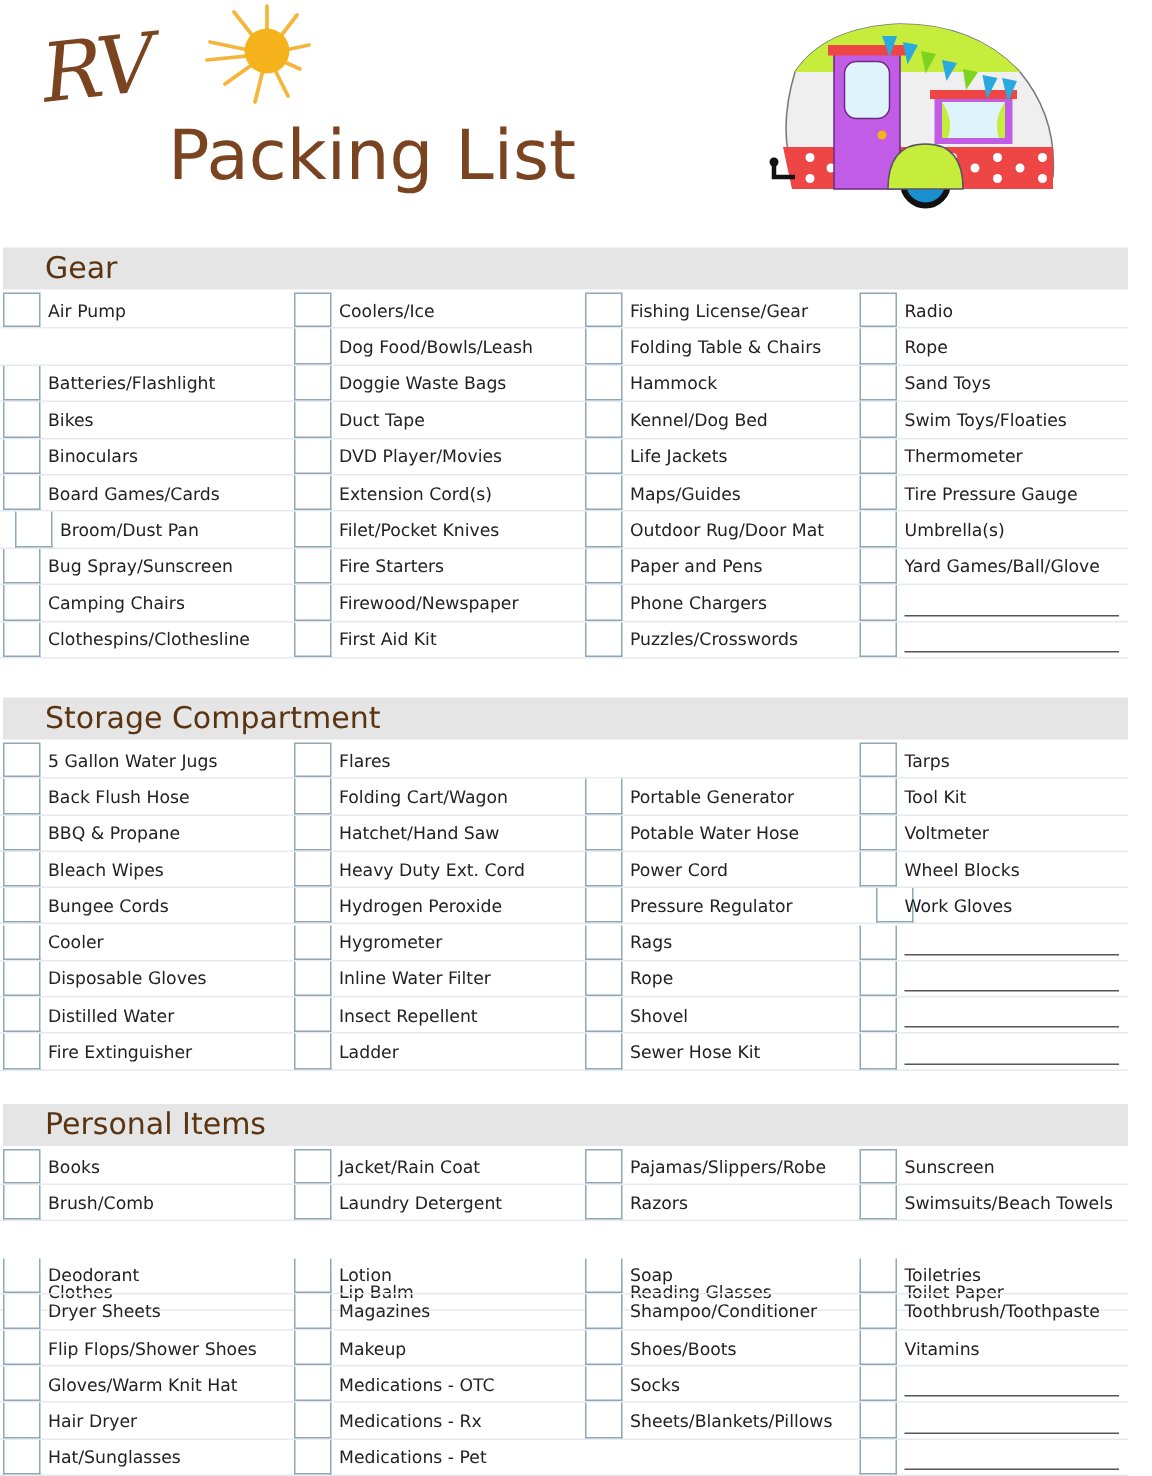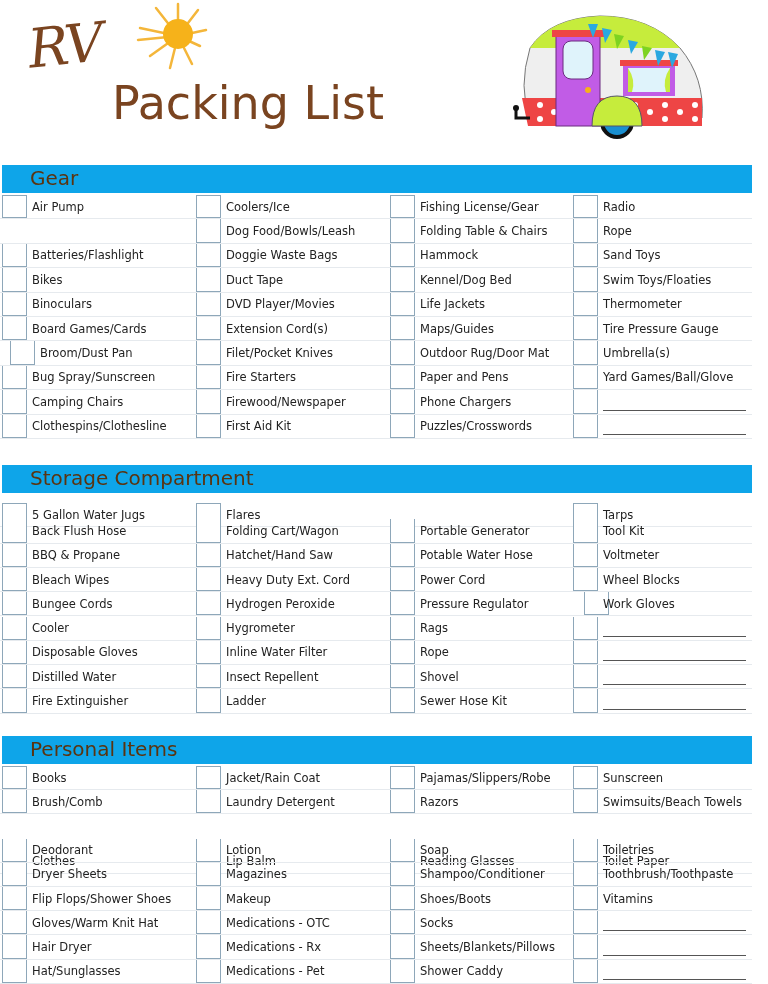--- a/index.html
+++ b/index.html
@@ -16,21 +16,21 @@
     position: absolute; left: 112px; top: 76px;
     font-family: "DejaVu Sans", sans-serif; font-size: 46px; color: #7a4420;
     letter-spacing: 0px;
   }
   .sun { position: absolute; left: 134px; top: 0px; width: 76px; height: 72px; }
   .camper { position: absolute; left: 510px; top: 8px; width: 200px; height: 132px; }
 
   .section { position: absolute; left: 0; width: 768px; }
   .section-header {
     position: absolute; left: 2px; width: 750px; height: 28px;
-    background: #0ea5e9;
+    background: #e5e5e5;
   }
   .section-header span {
     position: absolute; left: 28px; top: 1px;
     font-family: "DejaVu Sans", sans-serif; font-size: 20px; color: #5a3410;
   }
   .rows { position: absolute; left: 0; width: 768px; }
   .row {
     position: absolute; left: 0; width: 752px;
     border-bottom: 1px solid #e6eaee;
   }
@@ -298,21 +298,21 @@
         </div>
       </div>
     </div>
 </div>
 
 <div class="section" style="top:465px;">
   <div class="section-header">
     <span>Storage Compartment</span>
   </div>
   <div class="rows" id="rows-1" style="top:30px;">
-      <div class="row first" style="top: 8px; height: 24.3px;">
+      <div class="row first" style="top: 0px; height: 24.3px;">
         <div class="cell" style="left: 2px; width: 194px;">
           <div class="cb"></div>
           <span class="lbl">5 Gallon Water Jugs</span>
         </div>
         <div class="cell" style="left: 196px; width: 194px;">
           <div class="cb"></div>
           <span class="lbl">Flares</span>
         </div>
         <div class="cell" style="left: 573px; width: 180px;">
           <div class="cb"></div>
@@ -617,23 +617,19 @@
       </div>
       <div class="row" style="top: 193.6px; height: 24.2px;">
         <div class="cell" style="left: 2px; width: 194px;">
           <div class="cb"></div>
           <span class="lbl">Hat/Sunglasses</span>
         </div>
         <div class="cell" style="left: 196px; width: 194px;">
           <div class="cb"></div>
           <span class="lbl">Medications - Pet</span>
         </div>
-        <div class="cell" style="left: 390px; width: 183px;">
-          <div class="cb"></div>
-          <span class="lbl">Shower Caddy</span>
-        </div>
         <div class="cell" style="left: 573px; width: 180px;">
           <div class="cb"></div>
           <div class="blank"></div>
         </div>
       </div>
     </div>
 </div>
 
 </body></html>

